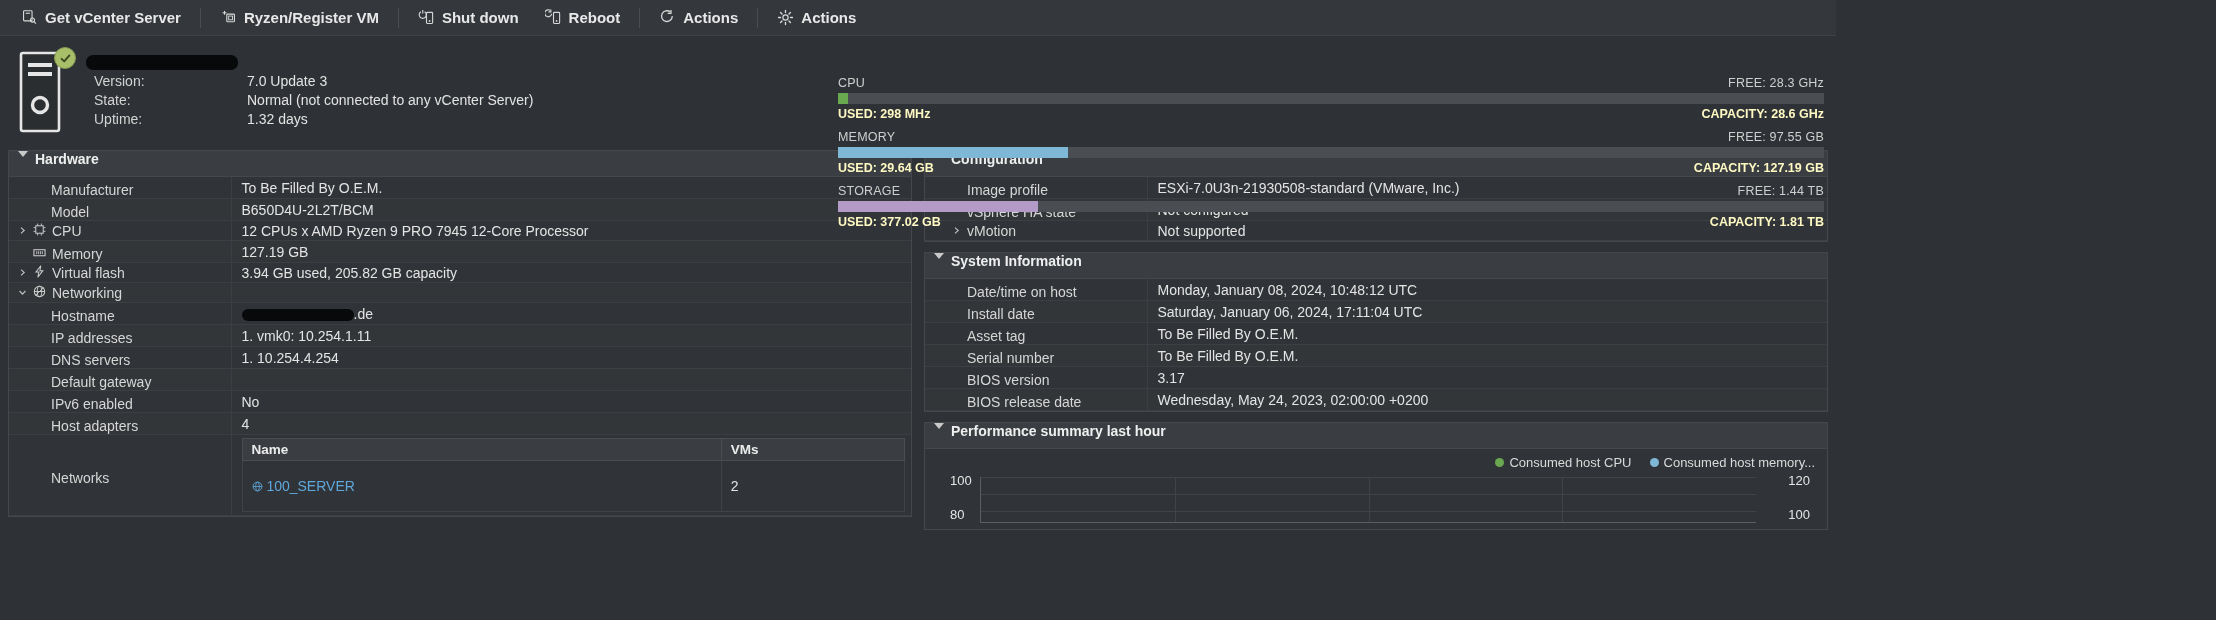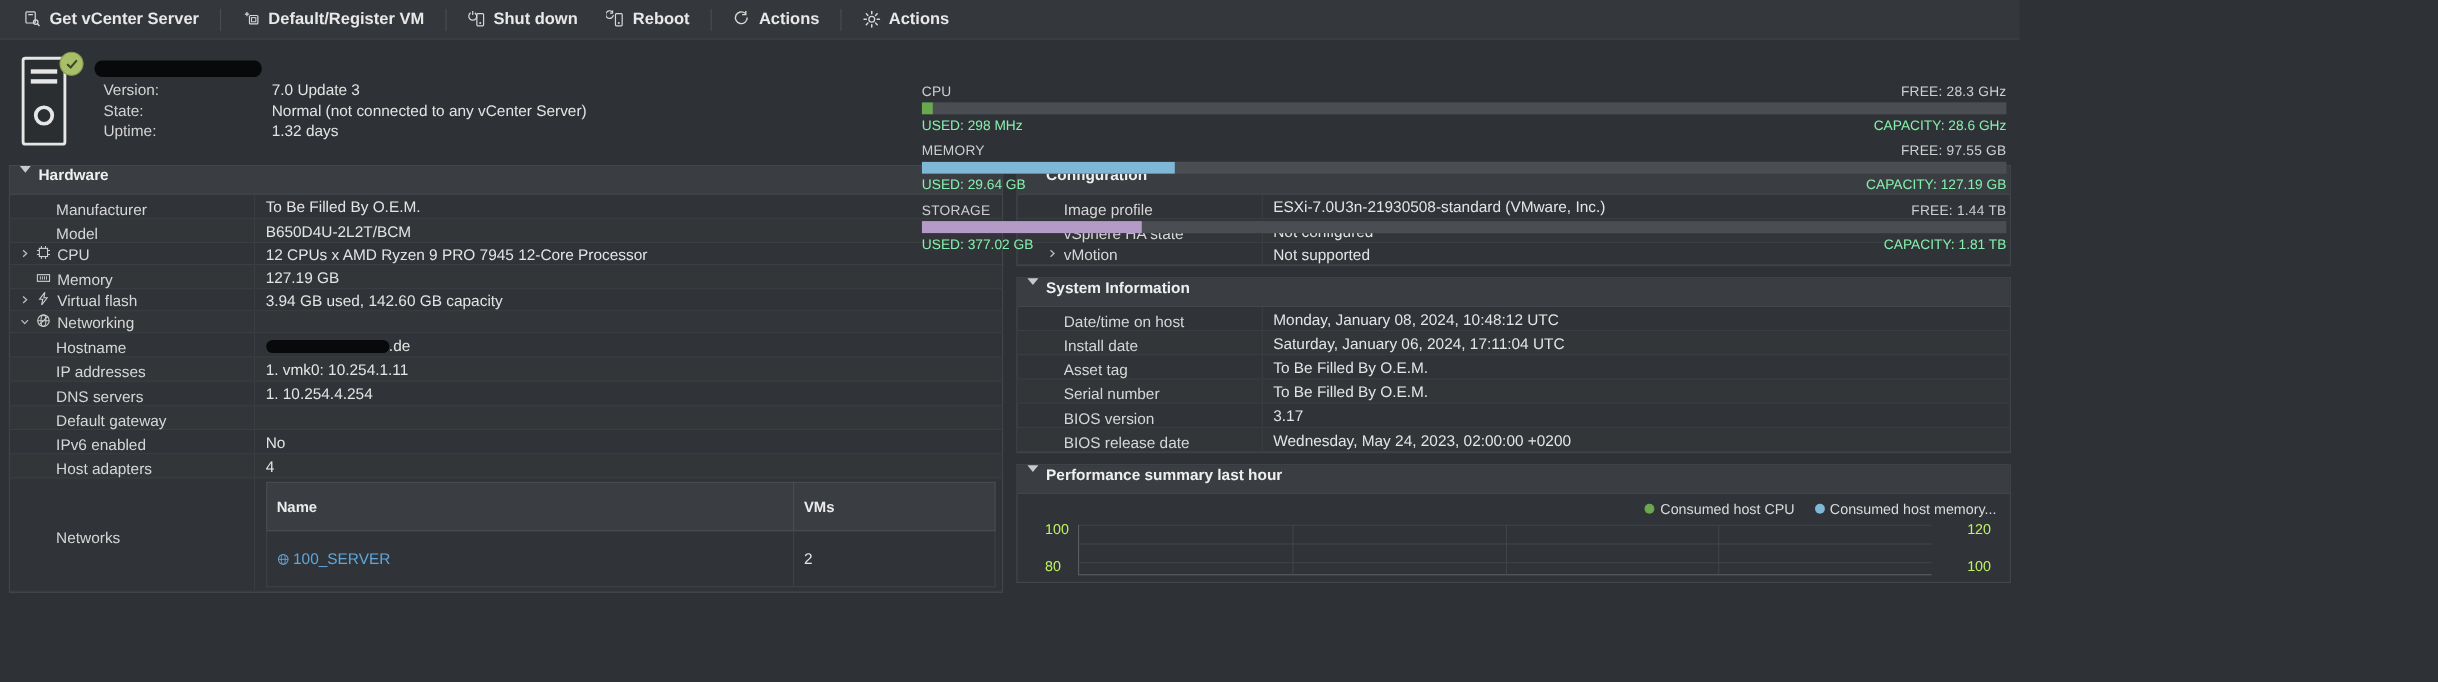--- a/index.html
+++ b/index.html
@@ -57,22 +57,23 @@
     font-size:12.5px; color:#cfcfcf; letter-spacing:.2px;
     padding:0 12px 3px 12px;
   }
   .meter-bar {
     height:11px; background:#4a4e53; margin:0 12px;
     position:relative; overflow:hidden;
   }
   .meter-fill { height:100%; }
   .meter-foot {
     display:flex; justify-content:space-between;
-    font-size:12.5px; color:#86efac;
+    font-size:12.5px; color:#fef9c3;
     padding:3px 12px 0 12px;
+    font-weight:bold;
   }
 
   
   .main { display:flex; padding:6px 8px 0 8px; gap:12px; }
   .col { flex:1 1 0; min-width:0; }
 
   .panel { border:1px solid #44484c; background:#303337; margin-bottom:10px; }
   .panel-head {
     display:flex; gap:7px;
     height:26px; padding:0 9px;
@@ -89,32 +90,32 @@
   .kv td.k { width:222px; color:#d6d6d6; white-space:nowrap; }
   .kv td.v { color:#e4e4e4; border-left:1px solid #3b3f43; padding-left:10px; }
   .kv td.k.indent1 { padding-left:27px; }
   .row-toggle { display:inline-flex; align-items:center; gap:6px; }
   .tw { width:9px; display:inline-block; }
 
   .nested-table { width:100%; border-collapse:collapse; font-size:14px; }
   .nested-table th {
     text-align:left; font-weight:bold; font-size:13.5px;
     background:#3a3e42; color:#ececec;
-    padding:14px 9px; border:1px solid #4a4e52;
+    padding:3px 9px; border:1px solid #4a4e52;
   }
   .nested-table td { padding:17px 9px; border:1px solid #3f4347; }
   .netlink { color:#5fa8dc; cursor:pointer; }
 
   
   .chart-wrap { padding:6px 9px 2px 9px; position:relative; height:80px; }
   .legend { position:absolute; right:12px; top:6px; display:flex; gap:18px; font-size:13px; }
   .lg { display:flex; align-items:center; gap:5px; color:#dadada; }
   .dot { width:9px;height:9px;border-radius:50%; }
   .chart-body { position:relative; margin-top:22px; height:46px; }
-  .yl { position:absolute; font-size:13px; color:#bef264; }
+  .yl { position:absolute; font-size:13px; color:#e5e5e5; }
   .yl.left { left:16px; } .yl.right { right:8px; }
   .plot { position:absolute; left:46px; right:62px; top:0; bottom:0;
           border-left:1px solid #5a5e62; border-bottom:1px solid #5a5e62; }
   .gl { position:absolute; left:0; right:0; height:1px; background:#404448; }
   .vl { position:absolute; top:0; bottom:0; width:1px; background:#404448; }
 </style>
 </head>
 <body>
 
 <div class="root">
@@ -133,21 +134,21 @@
 
     <div class="tb-sep"></div>
 
     <div class="tb-btn">
       <svg class="ico" viewBox="0 0 20 20">
         <line x1="3" y1="4.5" x2="7.6" y2="4.5" stroke="#d8d8d8" stroke-width="1.3"></line>
         <line x1="5.3" y1="2.2" x2="5.3" y2="6.8" stroke="#d8d8d8" stroke-width="1.3"></line>
         <rect x="8" y="6" width="9" height="9" rx="1" fill="none" stroke="#d8d8d8" stroke-width="1.3"></rect>
         <rect x="10.2" y="8.3" width="4.6" height="4.4" fill="none" stroke="#d8d8d8" stroke-width="1.1"></rect>
       </svg>
-      <span>Default/Register VM</span>
+      <span>Ryzen/Register VM</span>
     </div>
 
     <div class="tb-sep"></div>
 
     <div class="tb-btn">
       <svg class="ico" viewBox="0 0 20 20">
         <path d="M3.4 3.2a4.2 4.2 0 1 0 4.4 0" fill="none" stroke="#d8d8d8" stroke-width="1.3"></path>
         <line x1="5.6" y1="1.2" x2="5.6" y2="5.4" stroke="#d8d8d8" stroke-width="1.3"></line>
         <rect x="10" y="4" width="7.2" height="13" rx="1" fill="none" stroke="#d8d8d8" stroke-width="1.3"></rect>
         <circle cx="13.6" cy="14" r="1.1" fill="#d8d8d8"></circle>
@@ -337,21 +338,21 @@
               <tr>
                 <td class="k"><span class="row-toggle">
                     <svg class="tw" width="9" height="9" viewBox="0 0 9 9">
                       <polyline points="3,1.6 6.2,4.5 3,7.4" fill="none" stroke="#bdbdbd" stroke-width="1.2"></polyline>
                     </svg>
                     <span><svg width="13" height="13" viewBox="0 0 14 14">
                         <polygon points="8.4,0.8 3.2,7.6 6.3,7.6 5.2,13.2 10.6,6.1 7.4,6.1" fill="none" stroke="#cfcfcf" stroke-width="1.1"></polygon>
                       </svg></span>
                     <span>Virtual flash</span>
                   </span></td>
-                <td class="v">3.94 GB used, 142.60 GB capacity</td>
+                <td class="v">3.94 GB used, 205.82 GB capacity</td>
               </tr>
               <tr>
                 <td class="k"><span class="row-toggle">
                     <svg class="tw" width="9" height="9" viewBox="0 0 9 9">
                       <polyline points="1.6,3 4.5,6.2 7.4,3" fill="none" stroke="#bdbdbd" stroke-width="1.2"></polyline>
                     </svg>
                     <span><svg width="13" height="13" viewBox="0 0 14 14">
                         <circle cx="7" cy="7" r="5.6" fill="none" stroke="#cfcfcf" stroke-width="1.1"></circle>
                         <ellipse cx="7" cy="7" rx="2.4" ry="5.6" fill="none" stroke="#cfcfcf" stroke-width="1"></ellipse>
                         <line x1="1.4" y1="7" x2="12.6" y2="7" stroke="#cfcfcf" stroke-width="1"></line>

